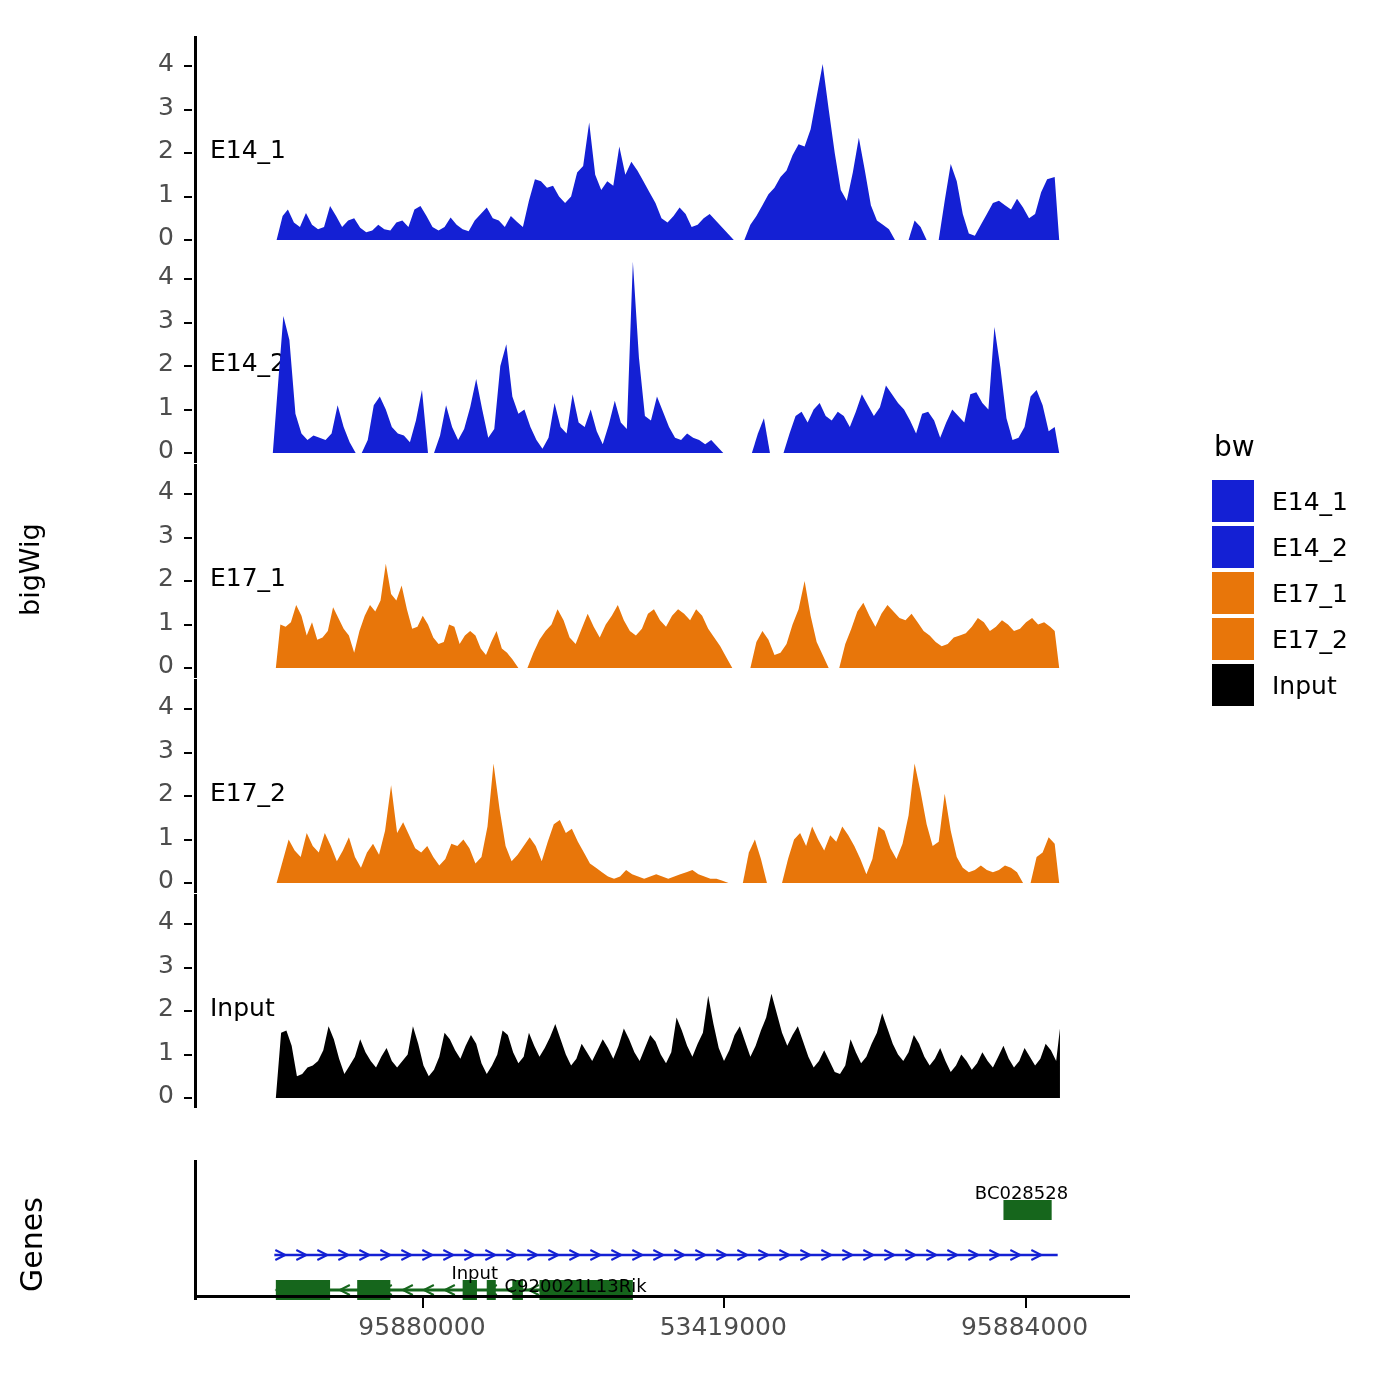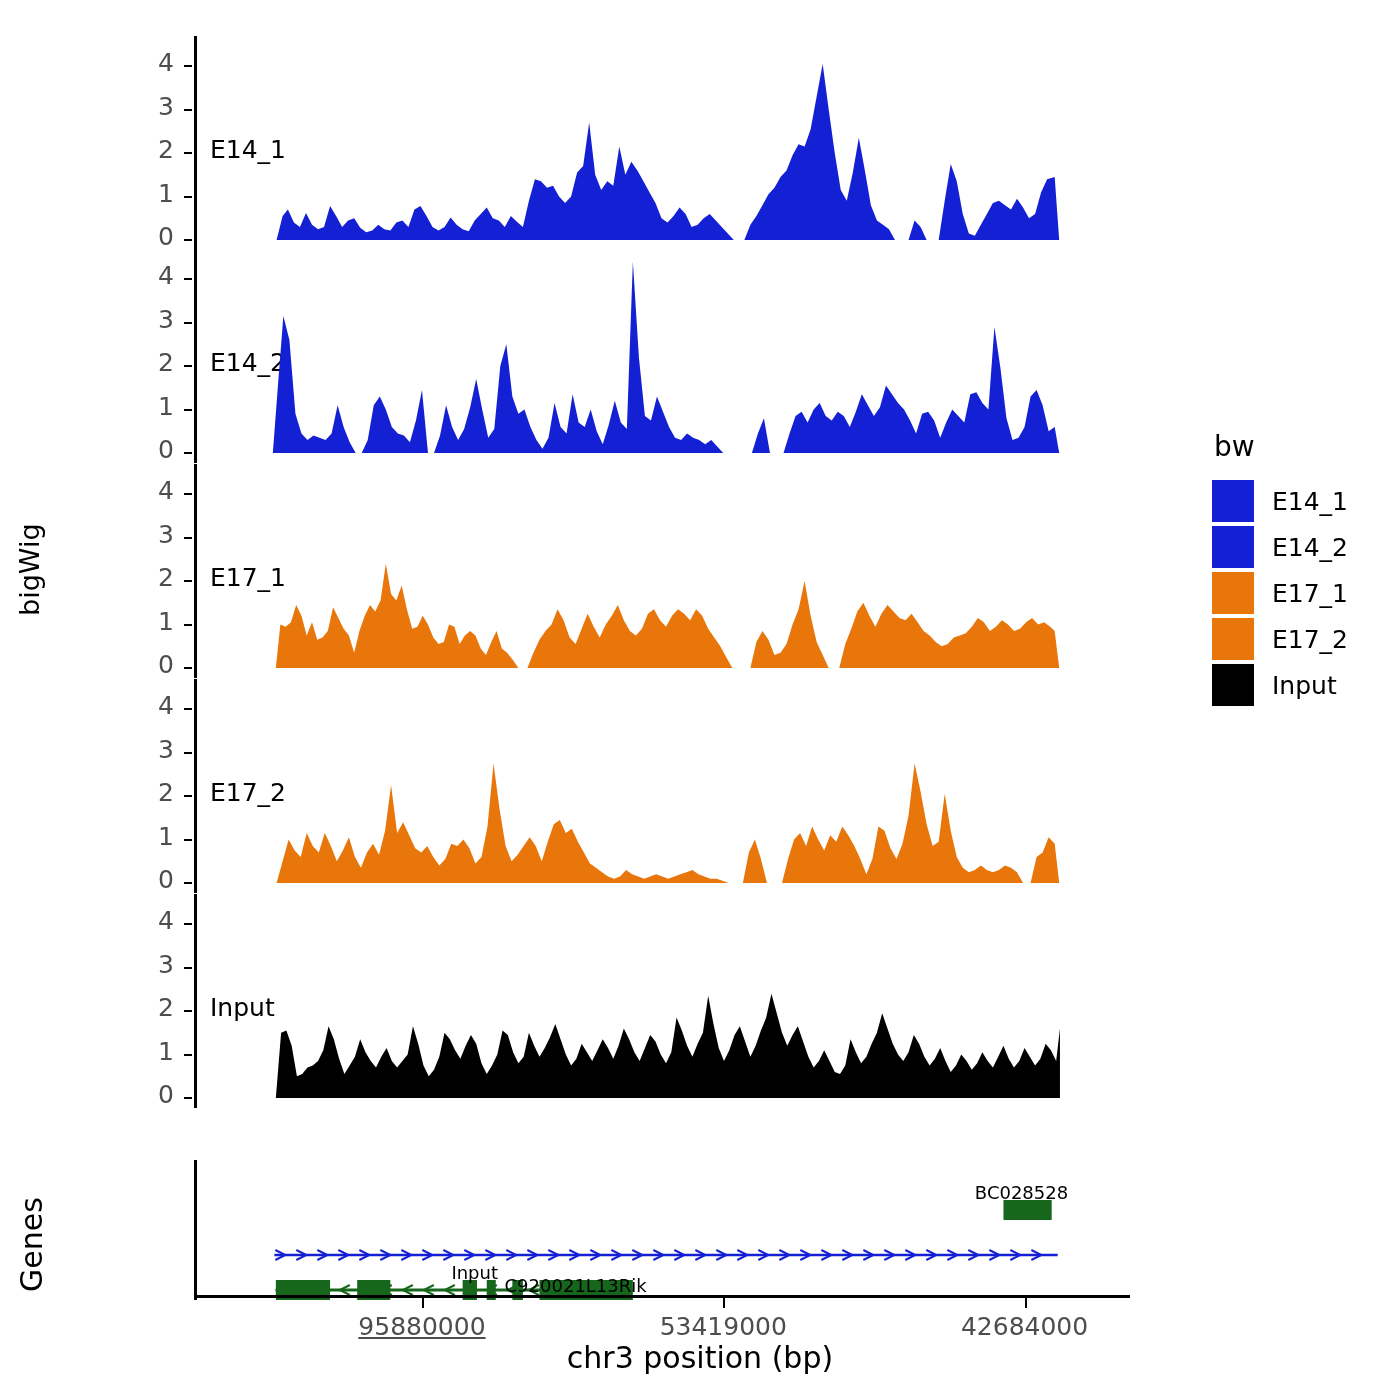--- a/index.html
+++ b/index.html
@@ -238,27 +238,26 @@
         </g>
       </svg>
       <div class="genelabel" style="left: 1021.54px; top: 32px; transform: translateX(-50%);">BC028528</div>
       <div class="genelabel" style="left: 575.626px; top: 77px; transform: translateX(-50%); margin-top: 48px;">C920021L13Rik</div>
       <div class="genelabel" style="left: 474.694px; top: 112px; transform: translateX(-50%);">Input</div>
     </div>
 
   <div id="xaxis"></div>
   <div id="xticks">
       <div class="xtick" style="left: 421.968px; top: 1298px;"></div>
-      <div class="xticklabel" style="left: 311.968px; top: 1312px; width: 220px; text-decoration: underline;">95880000</div>
+      <div class="xticklabel" style="left: 311.968px; top: 1312px; width: 220px;">95880000</div>
       <div class="xtick" style="left: 723.258px; top: 1298px;"></div>
       <div class="xticklabel" style="left: 613.258px; top: 1312px; width: 220px;">53419000</div>
       <div class="xtick" style="left: 1024.55px; top: 1298px;"></div>
-      <div class="xticklabel" style="left: 914.548px; top: 1312px; width: 220px;">42684000</div>
+      <div class="xticklabel" style="left: 914.548px; top: 1312px; width: 220px;">95884000</div>
     </div>
-  <div id="xtitle">chr3 position (bp)</div>
 
   <div id="legend">
     <div class="ltitle">bw</div>
     <div id="legend-rows">
         <div class="lrow">
           <div class="lkey" style="background: rgb(20, 32, 212);"></div>
           <div class="llab">E14_1</div>
         </div>
         <div class="lrow">
           <div class="lkey" style="background: rgb(20, 32, 212);"></div>

